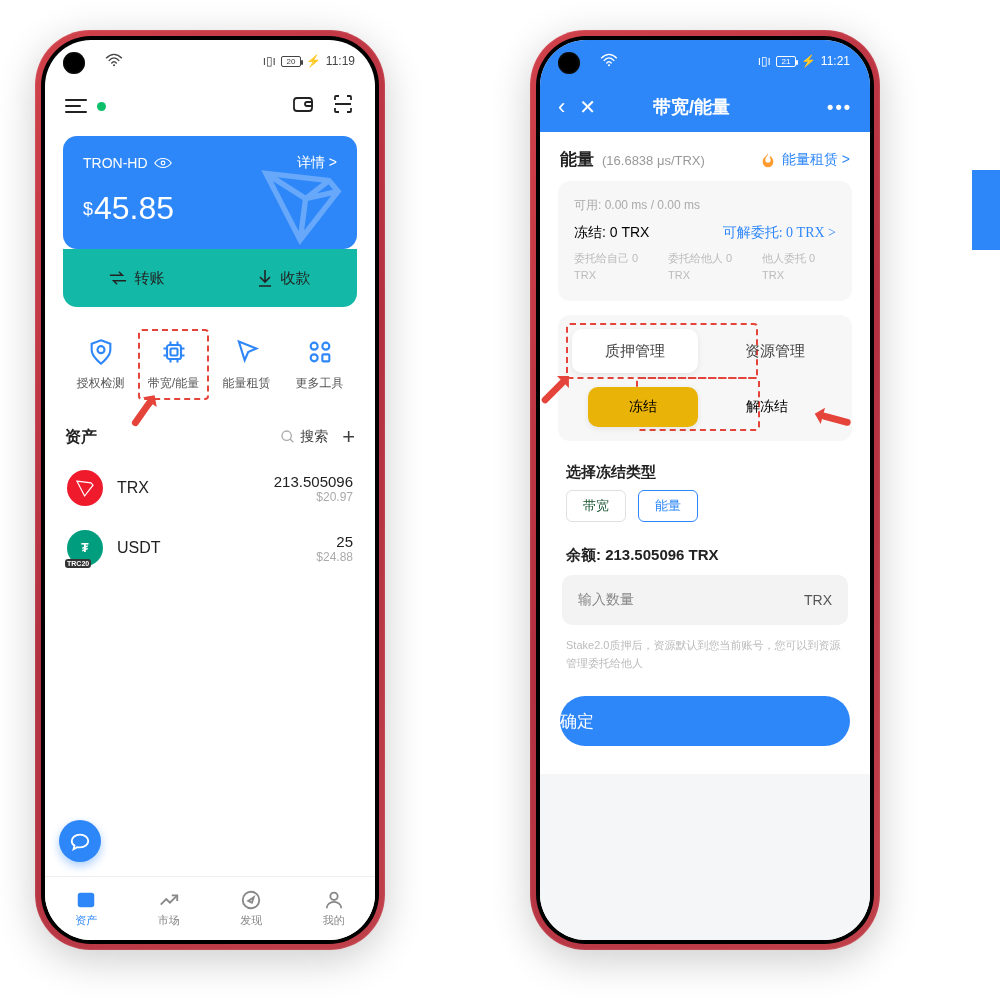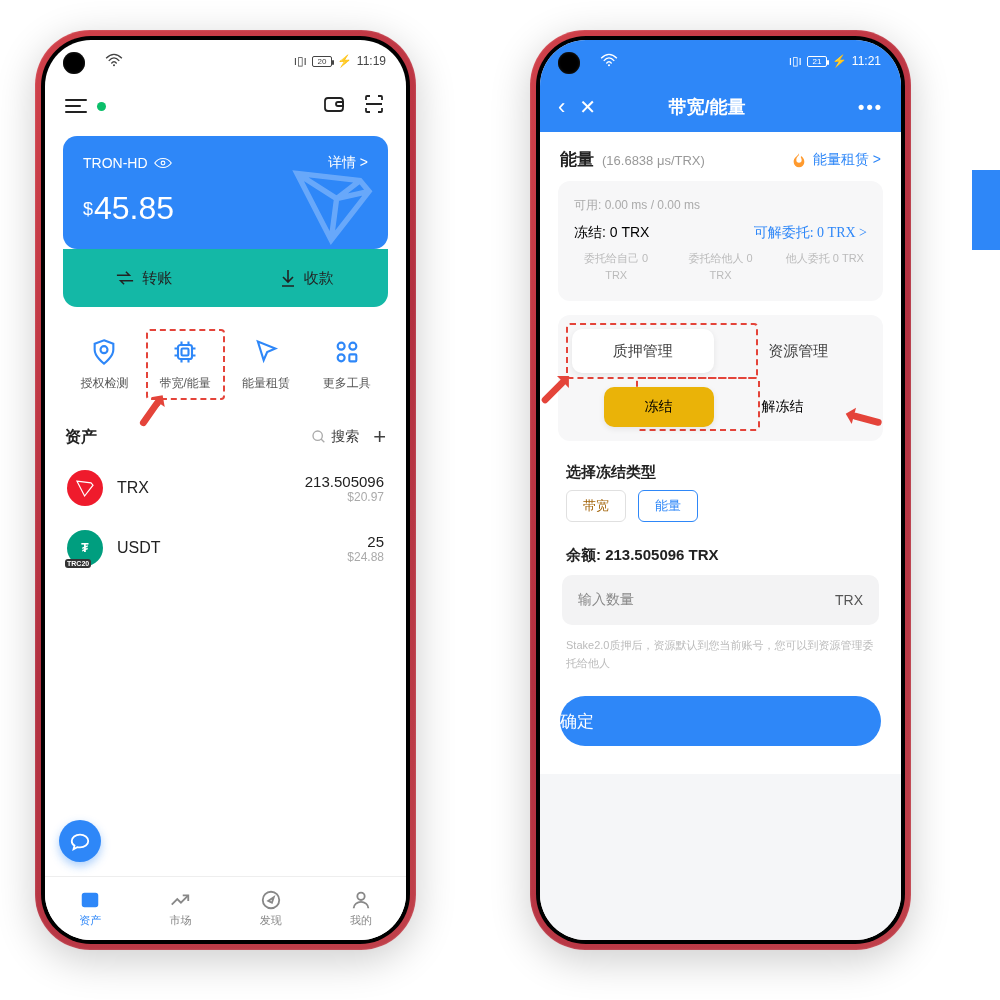--- a/index.html
+++ b/index.html
@@ -6,21 +6,21 @@
   body {
     background: #fff;
     font-family: -apple-system, "PingFang SC", "Helvetica Neue", Arial, sans-serif;
     width: 1000px; height: 1000px;
     position: relative;
     overflow: hidden;
   }
 
   .phone {
     position: absolute;
-    width: 381px; height: 920px;
+    width: 350px; height: 920px;
     border-radius: 55px;
     background: linear-gradient(135deg, #d1414a 0%, #b33040 50%, #c0404a 100%);
     padding: 6px;
     box-shadow: 0 10px 40px rgba(0,0,0,0.2), inset 0 0 2px rgba(255,255,255,.3);
   }
   #phone-left { top: 30px; left: 35px; }
   #phone-right { top: 30px; left: 530px; }
 
   .bezel {
     width: 100%; height: 100%;
@@ -133,36 +133,36 @@
   .sec-head .l span{font-size:13px;color:#999;}
   .sec-head .r{display:flex;align-items:center;gap:6px;color:#2e87f8;font-size:14px;}
   .fire{width:16px;height:16px;}
   .fire path{fill:#ff9a2e;}
 
   .card2{margin:0 18px 14px; background:#f7f7f8;border-radius:12px;padding:16px 16px 18px;}
   .card2 .avail{font-size:12px;color:#aaa;margin-bottom:10px;}
   .card2 .top-split{display:flex;justify-content:space-between;font-size:14px;margin-bottom:8px;}
   .card2 .top-split .r{color:#2e87f8;font-family:Liberation Serif, serif;}
   .card2 .cols{display:flex;gap:20px;}
-  .card2 .cols div{flex:1;font-size:11px;color:#bbb;line-height:1.5;text-align:center;}
+  .card2 .cols div{flex:1;font-size:11px;color:#bbb;line-height:1.5;}
 
   .toggle-box{margin:12px 18px 0;position:relative;padding:14px;background:#f7f7f8;border-radius:12px;}
   .seg{display:flex;gap:14px;}
   .seg .btn{flex:1;height:44px;border-radius:10px;display:flex;align-items:center;justify-content:center;font-size:15px;color:#444;position:relative;}
   .seg .btn.sel{background:#fff;box-shadow:0 2px 6px rgba(0,0,0,.08);font-weight:500;}
   .sub-seg{display:flex;gap:14px;margin-top:14px;justify-content:center;}
   .sub-seg .btn{width:110px;height:40px;border-radius:10px;font-size:14px;display:flex;align-items:center;justify-content:center;position:relative;}
   .sub-seg .btn.sel{background:#eab308;box-shadow:0 2px 6px rgba(0,0,0,.08);font-family:Liberation Serif, serif;}
   .dashed-wrap{position:absolute;border:2px dashed #e4443a;border-radius:4px;pointer-events:none;}
   .dw1{top:8px;left:8px;width:192px;height:56px;}
   .dw2{top:62px;left:78px;width:124px;height:54px;}
 
   .label2{margin:22px 26px 8px;font-size:15px;color:#222;font-weight:600;}
   .type-chips{margin:0 26px;display:flex;gap:12px;}
-  .chip{padding:6px 16px;border:1px solid #e0e0e0;border-radius:6px;font-size:13px;color:#a16207;}
+  .chip{padding:6px 16px;border:1px solid #e0e0e0;border-radius:6px;font-size:13px;color:#14532d;}
   .chip.active{color:#2e87f8;border-color:#2e87f8;}
 
   .bal-line{margin:24px 26px 10px;font-size:15px;font-weight:600;color:#222;}
   .input-row{margin:0 22px;background:#f3f3f4;border-radius:10px;height:50px;display:flex;align-items:center;padding:0 16px;color:#888;font-size:14px;justify-content:space-between;}
   .hint{margin:12px 26px 0;font-size:11px;color:#bbb;line-height:1.6;}
 
   .confirm-btn{margin:24px 20px 10px;height:50px;border-radius:25px;background:#2e87f8;color:#fff;display:flex;align-items:center;font-size:17px;}
 
   .arrow.a2{top:56px; left:-18px; transform:rotate(0deg);}
   .arrow.a3{top:86px; right:4px; transform:rotate(-30deg);}

